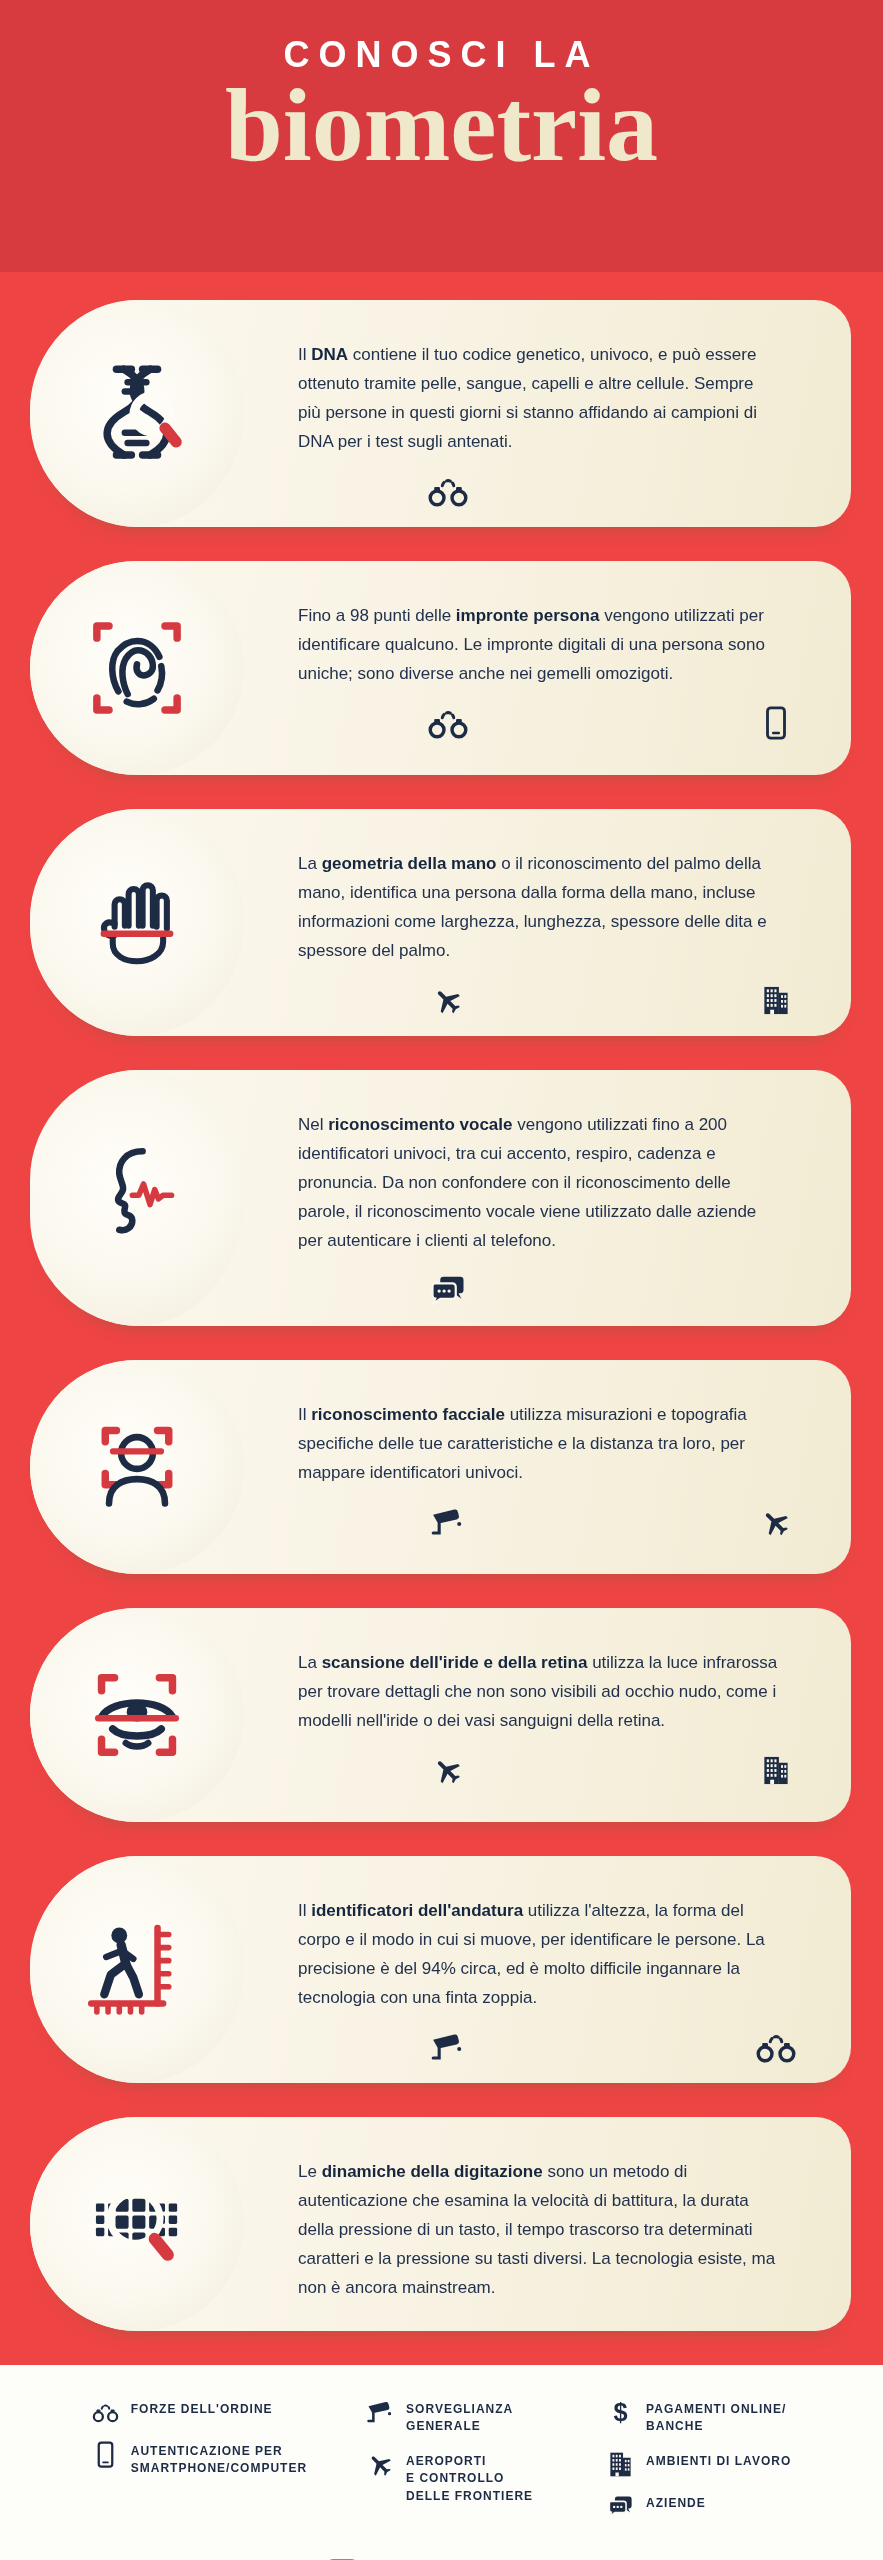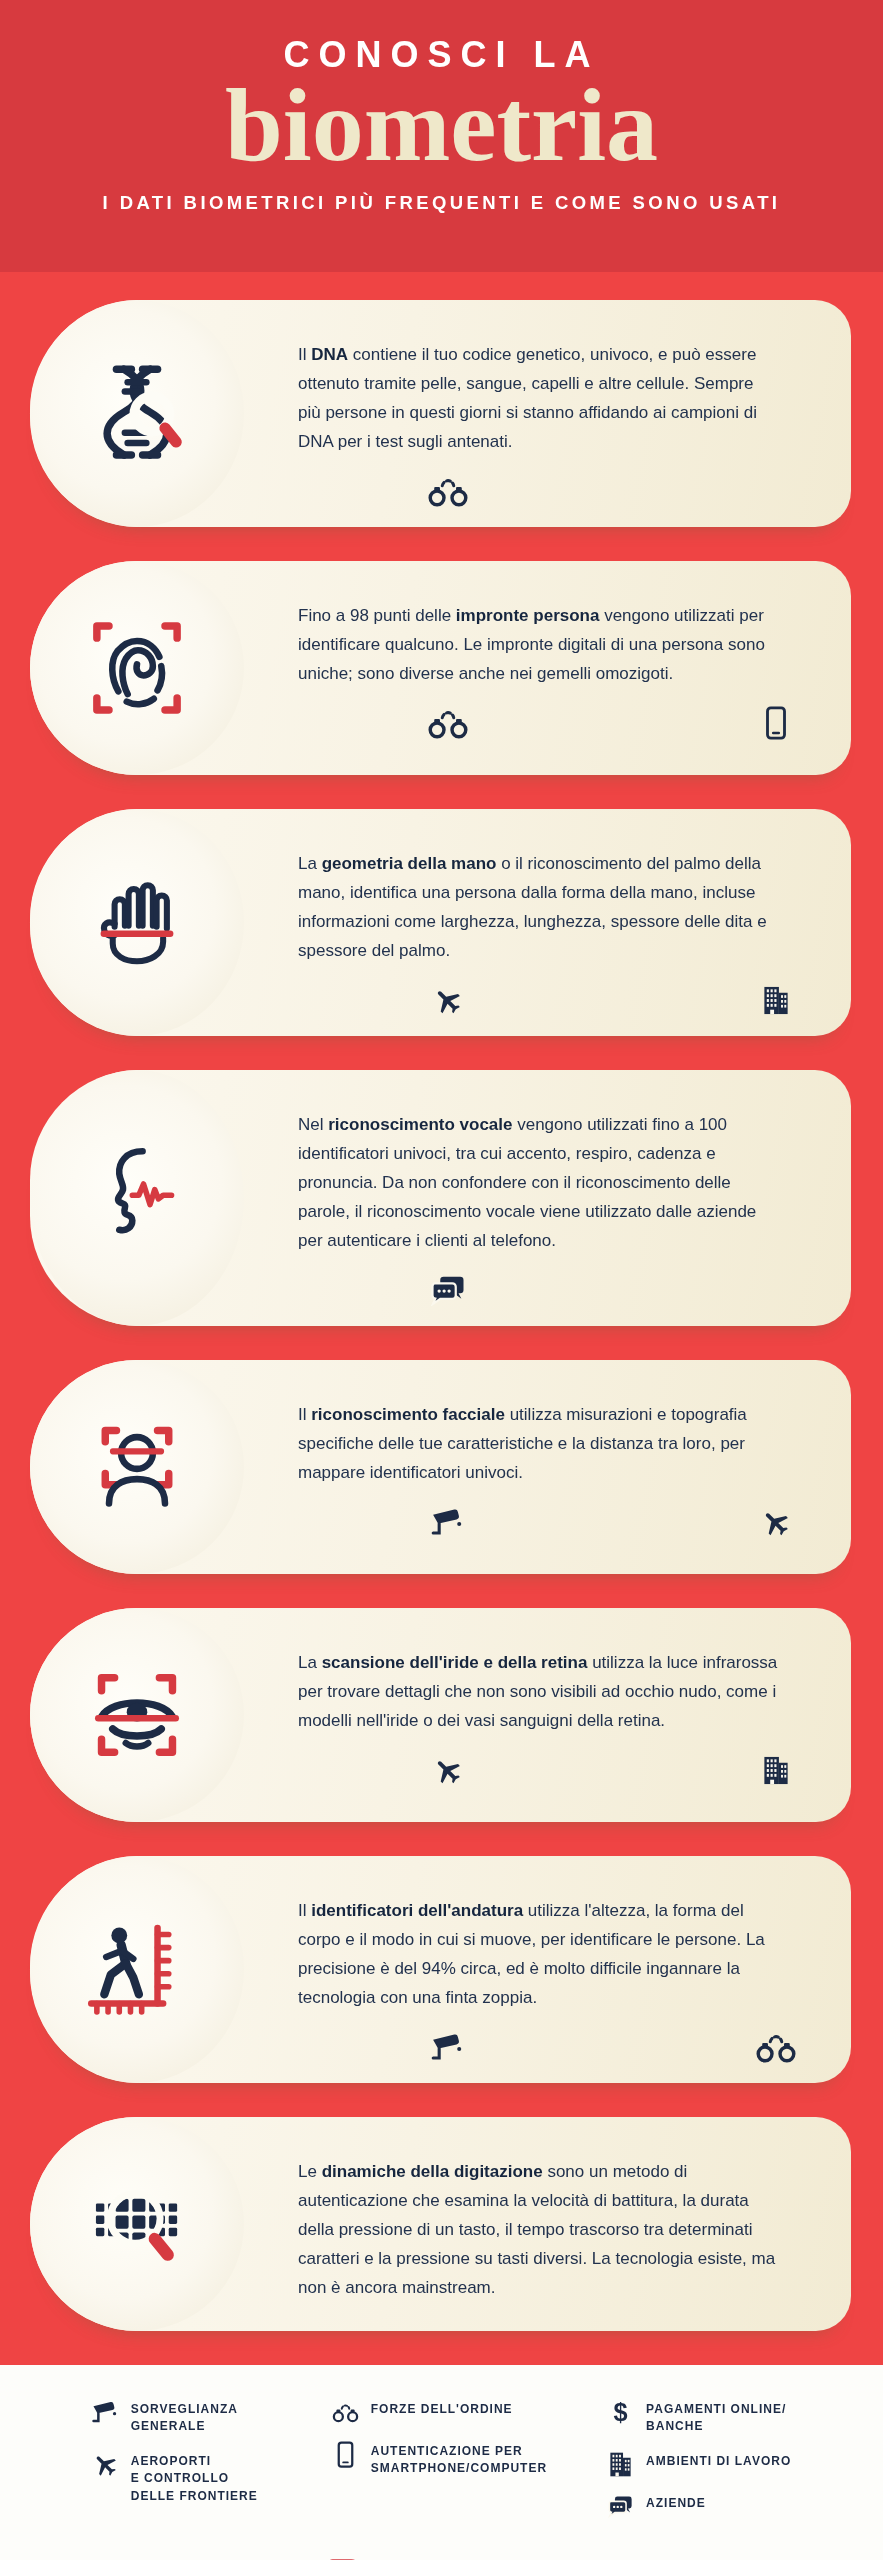--- a/index.html
+++ b/index.html
@@ -268,21 +268,20 @@
       </g>
     </symbol>
   </defs>
 </svg>
 
 <div class="page">
 
   <header>
     <div class="kicker">CONOSCI LA</div>
     <div class="title">biometria</div>
-    <div class="subtitle">I DATI BIOMETRICI PIÙ FREQUENTI E COME SONO USATI</div>
   </header>
 
   <main id="cards">
   <section class="card">
     <div class="bubble">
       <svg>
             <use href="#dna-icon" xlink:href="#dna-icon"></use>
           </svg>
     </div>
     <div class="content">
@@ -333,21 +332,21 @@
     </div>
   </section>
 
   <section class="card">
     <div class="bubble">
       <svg>
             <use href="#voice-icon" xlink:href="#voice-icon"></use>
           </svg>
     </div>
     <div class="content">
-      <p class="desc"><span class="pre">Nel </span><b class="bold">riconoscimento vocale</b><span class="post"> vengono utilizzati fino a 100 identificatori univoci, tra cui accento, respiro, cadenza e pronuncia. Da non confondere con il riconoscimento delle parole, il riconoscimento vocale viene utilizzato dalle aziende per autenticare i clienti al telefono.</span></p>
+      <p class="desc"><span class="pre">Nel </span><b class="bold">riconoscimento vocale</b><span class="post"> vengono utilizzati fino a 200 identificatori univoci, tra cui accento, respiro, cadenza e pronuncia. Da non confondere con il riconoscimento delle parole, il riconoscimento vocale viene utilizzato dalle aziende per autenticare i clienti al telefono.</span></p>
       <div class="usage">
             <svg>
               <use href="#chat-icon" xlink:href="#chat-icon"></use>
             </svg>
           </div>
     </div>
   </section>
 
   <section class="card">
     <div class="bubble">
@@ -417,52 +416,52 @@
 
     </div>
   </section>
 </main>
 
   <footer>
     <div class="legend" id="legend">
         <div class="legend-col">
           <div class="legend-entry">
             <svg>
+              <use href="#handcuffs-icon" xlink:href="#handcuffs-icon"></use>
+            </svg>
+            <span class="legend-label">FORZE DELL'ORDINE</span>
+          </div>
+          <div class="legend-entry">
+            <svg>
+              <use href="#phone-icon" xlink:href="#phone-icon"></use>
+            </svg>
+            <span class="legend-label">AUTENTICAZIONE PER
+SMARTPHONE/COMPUTER</span>
+          </div>
+        </div>
+        <div class="legend-col">
+          <div class="legend-entry">
+            <svg>
               <use href="#cctv-icon" xlink:href="#cctv-icon"></use>
             </svg>
             <span class="legend-label">SORVEGLIANZA
 GENERALE</span>
           </div>
           <div class="legend-entry">
             <svg>
               <use href="#plane-icon" xlink:href="#plane-icon"></use>
             </svg>
             <span class="legend-label">AEROPORTI
 E CONTROLLO
 DELLE FRONTIERE</span>
           </div>
         </div>
         <div class="legend-col">
           <div class="legend-entry">
             <svg>
-              <use href="#handcuffs-icon" xlink:href="#handcuffs-icon"></use>
-            </svg>
-            <span class="legend-label">FORZE DELL'ORDINE</span>
-          </div>
-          <div class="legend-entry">
-            <svg>
-              <use href="#phone-icon" xlink:href="#phone-icon"></use>
-            </svg>
-            <span class="legend-label">AUTENTICAZIONE PER
-SMARTPHONE/COMPUTER</span>
-          </div>
-        </div>
-        <div class="legend-col">
-          <div class="legend-entry">
-            <svg>
               <use href="#dollar-icon" xlink:href="#dollar-icon"></use>
             </svg>
             <span class="legend-label">PAGAMENTI ONLINE/
 BANCHE</span>
           </div>
           <div class="legend-entry">
             <svg>
               <use href="#building-icon" xlink:href="#building-icon"></use>
             </svg>
             <span class="legend-label">AMBIENTI DI LAVORO</span>

